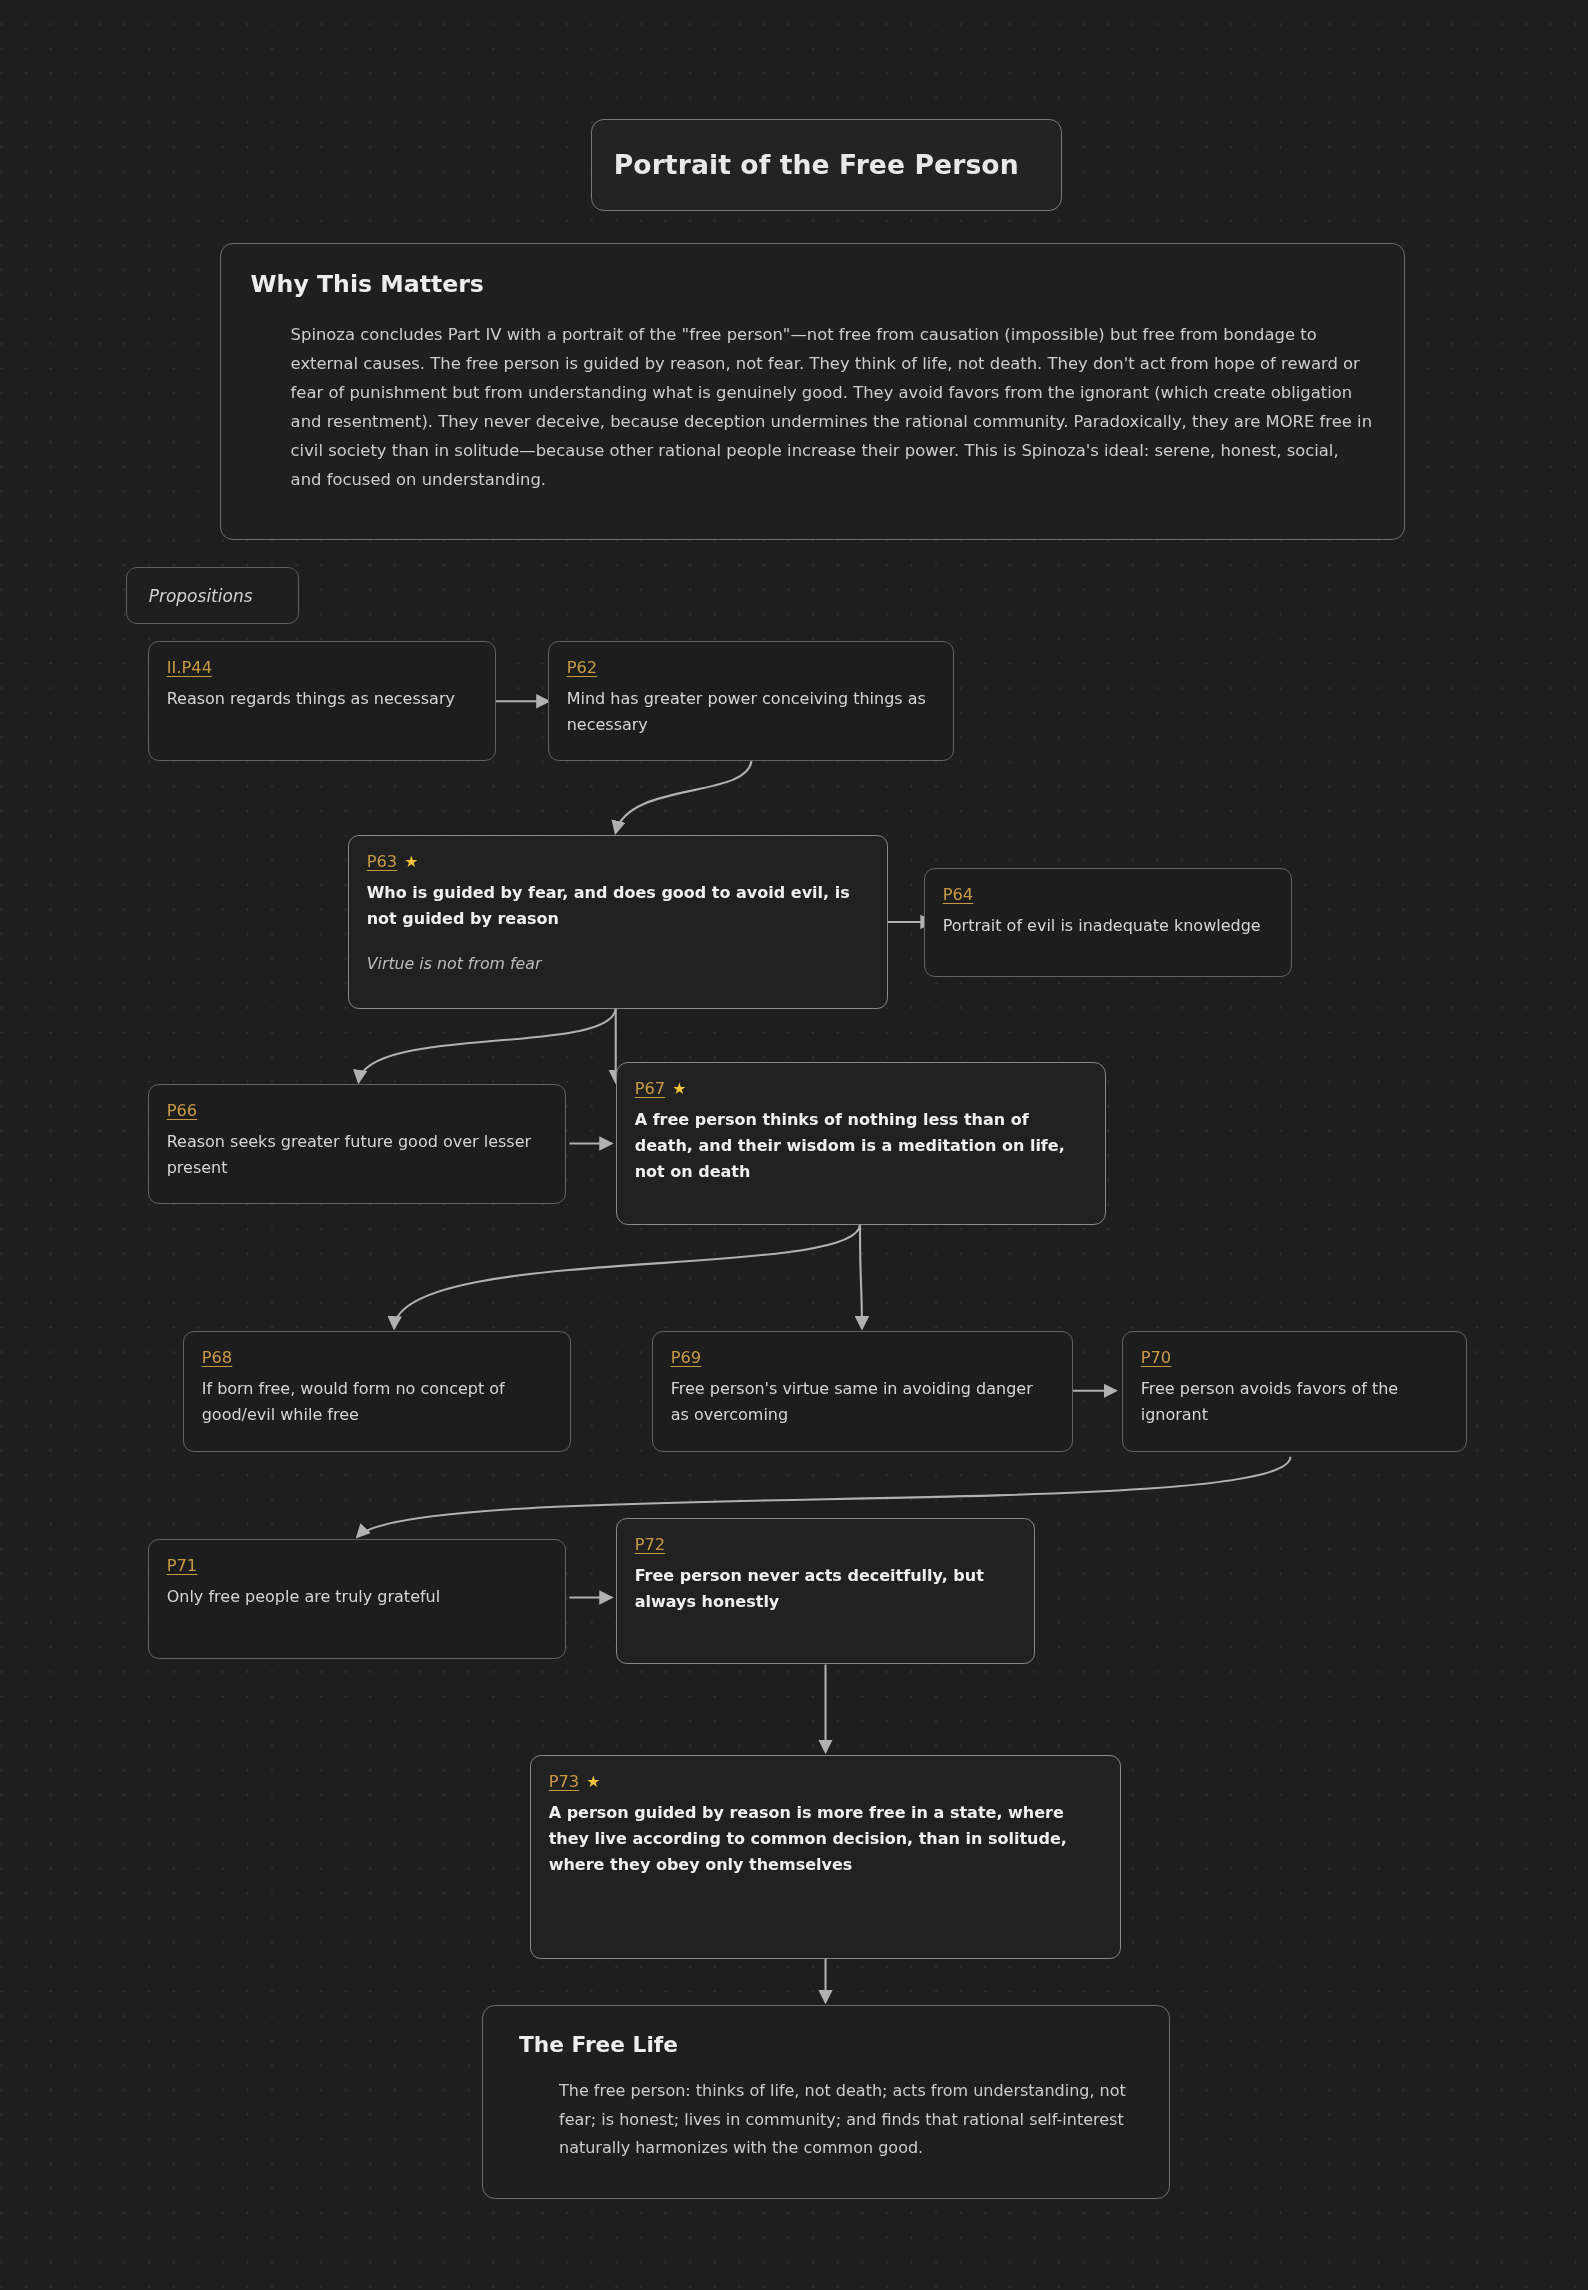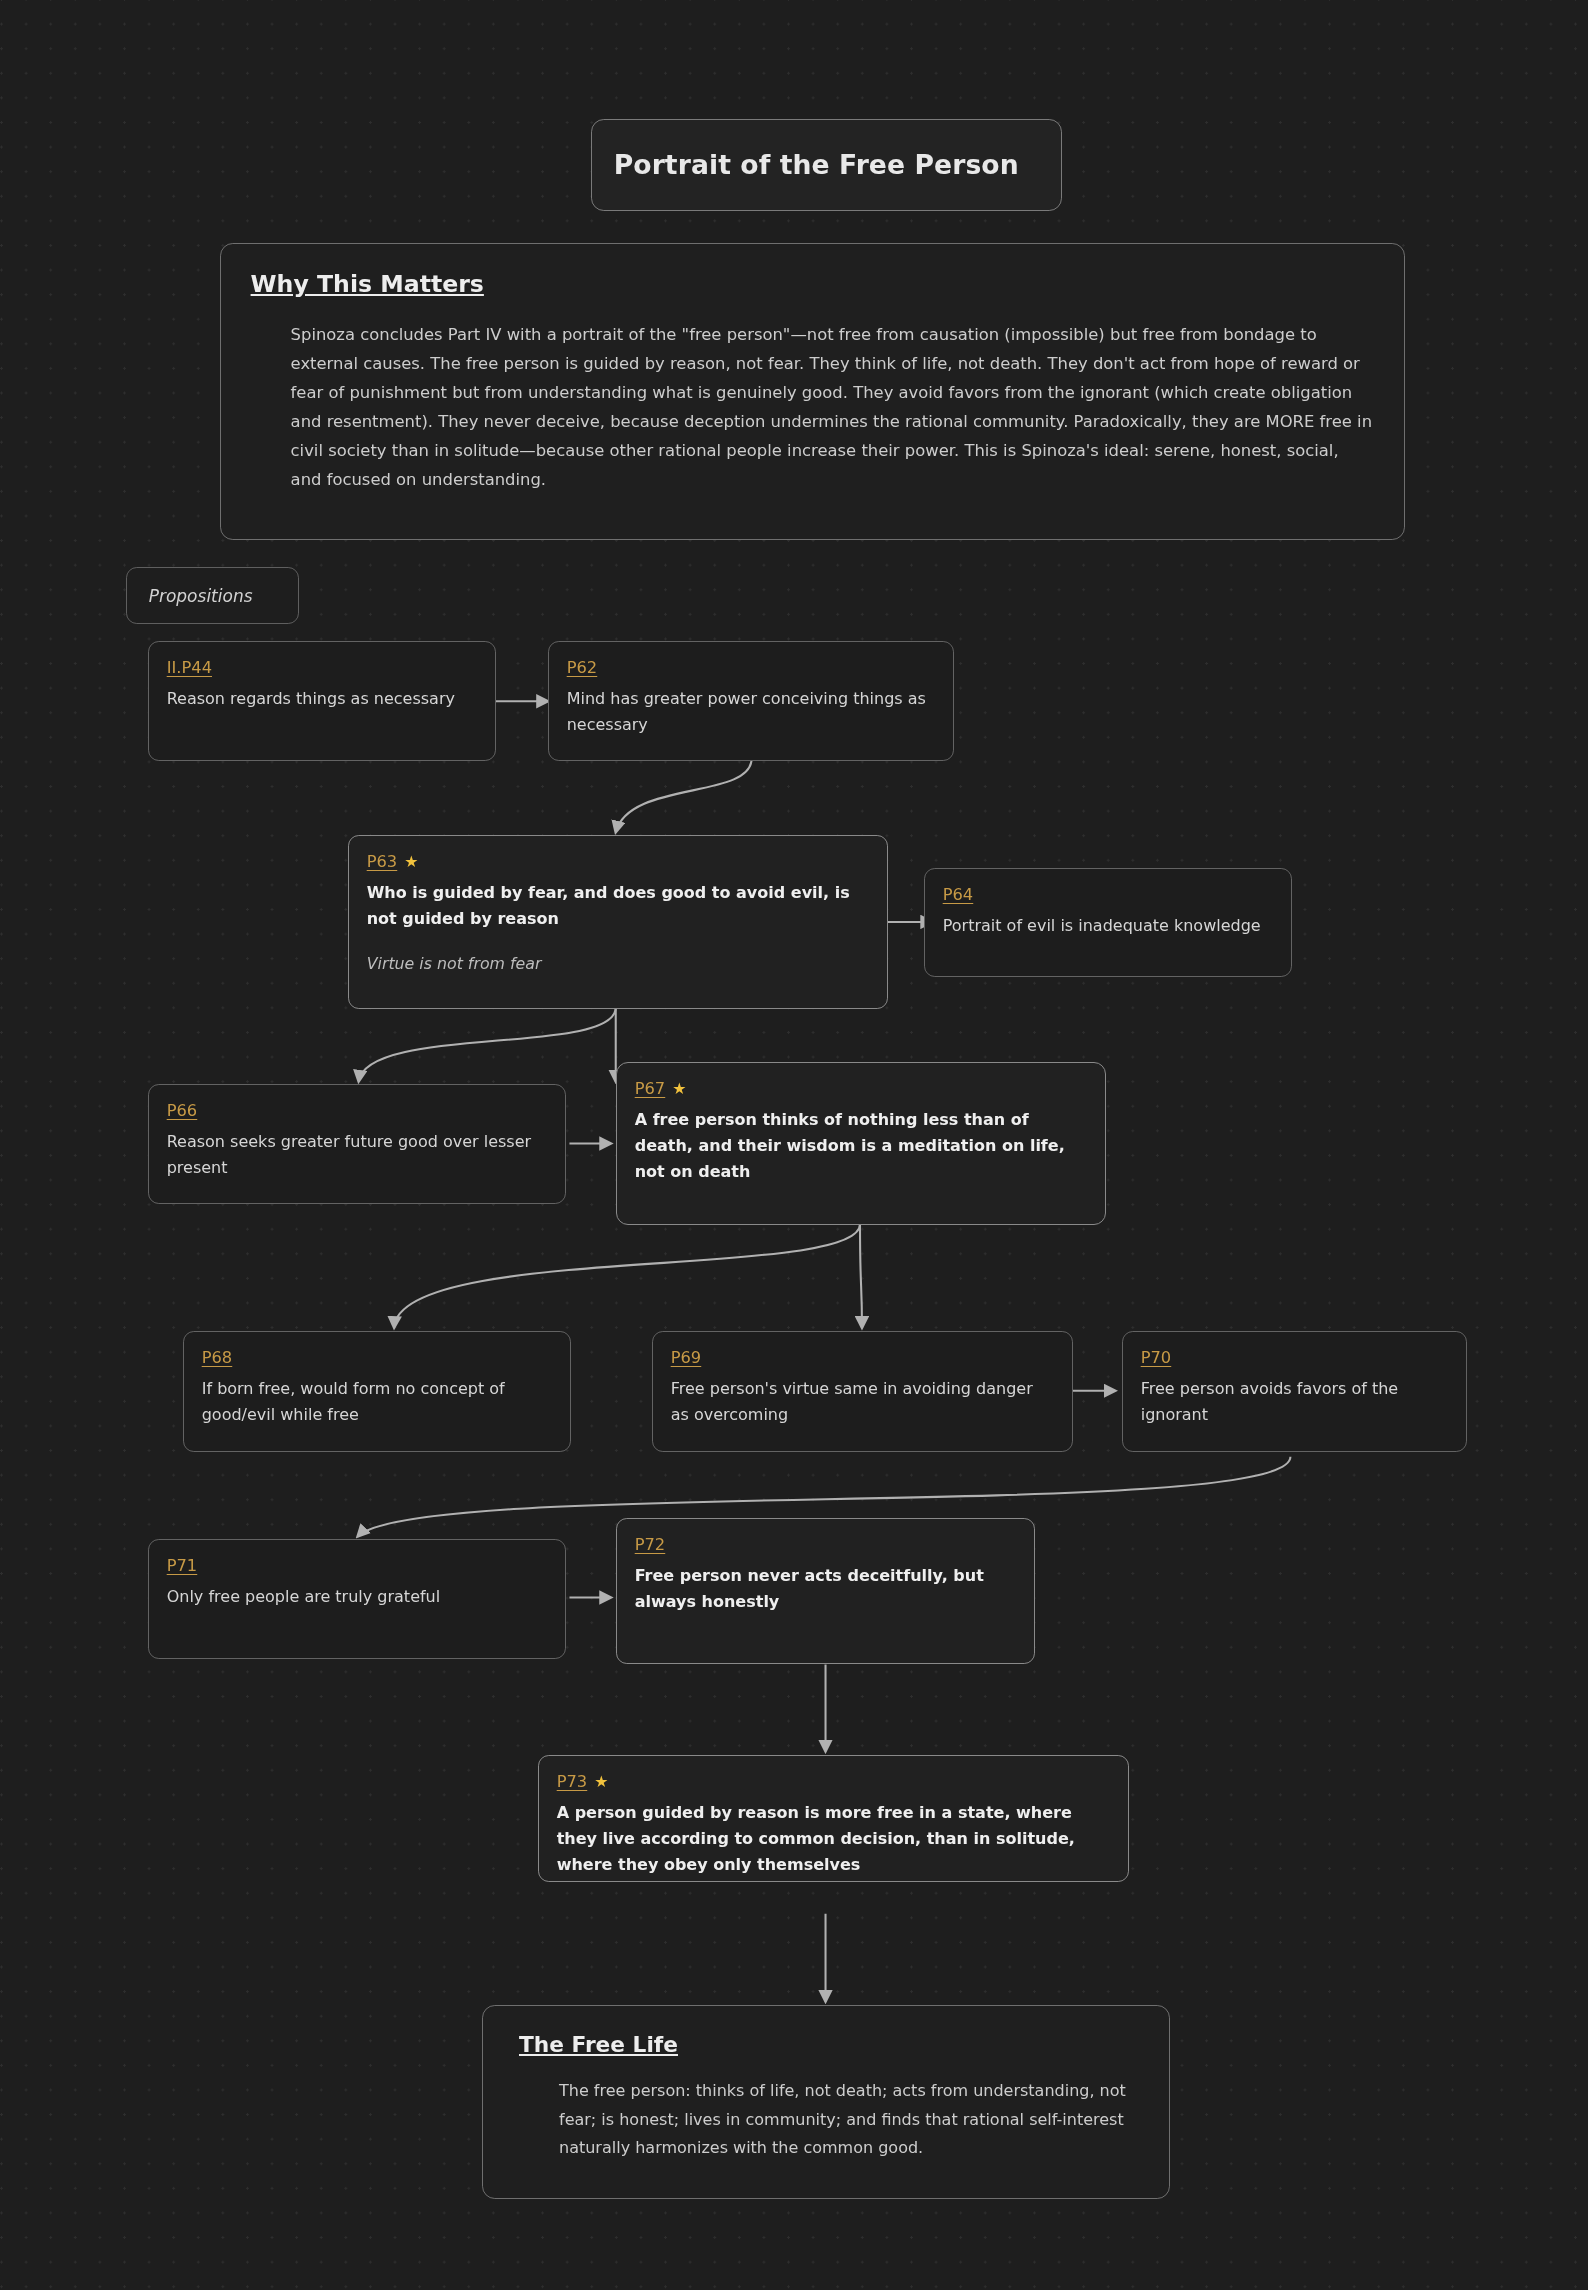--- a/index.html
+++ b/index.html
@@ -59,21 +59,20 @@
     border-radius: 12.8px;
     padding: 25.6px 29.6px 27.6px 29.6px;
     justify-content: flex-start;
   }
   .panel-title {
     color: #ededed;
     font-size: 23.6px;
     font-weight: bold;
     margin-bottom: 21.7px;
     line-height: 1.2;
-    text-decoration: underline;
   }
   .panel-body {
     color: #cdcdcd;
     font-size: 16.4px;
     line-height: 1.77;
     font-weight: 400;
     margin-left: 40px;
   }
   .panel-small .panel-title { font-size: 21.7px; margin-bottom: 19.7px; }
   .panel-small .panel-body { font-size: 16px; line-height: 1.78; }
@@ -269,21 +268,21 @@
     <div class="prop-text">Only free people are truly grateful</div>
   </div>
 
   <div class="node prop key" style="left:616px; top:1518px; width:419px; height:146px;">
     <div class="prop-head">
       <span class="prop-ref">P72</span>
     </div>
     <div class="prop-text">Free person never acts deceitfully, but always honestly</div>
   </div>
 
-  <div class="node prop key" style="left:530px; top:1755px; width:591px; height:127px;margin-left:8px;">
+  <div class="node prop key" style="left:530px; top:1755px; width:591px; height:204px;">
     <div class="prop-head">
       <span class="prop-ref">P73</span>
       <span class="star-icon">★</span>
     </div>
     <div class="prop-text">A person guided by reason is more free in a state, where they live according to common decision, than in solitude, where they obey only themselves</div>
   </div>
 
   <div class="node panel panel-small" style="left:482px; top:2005px; width:688px; height:194px;padding-left:36px;">
     <div class="panel-title">The Free Life</div>
     <div class="panel-body">The free person: thinks of life, not death; acts from understanding, not fear; is honest; lives in community; and finds that rational self-interest naturally harmonizes with the common good.</div>

